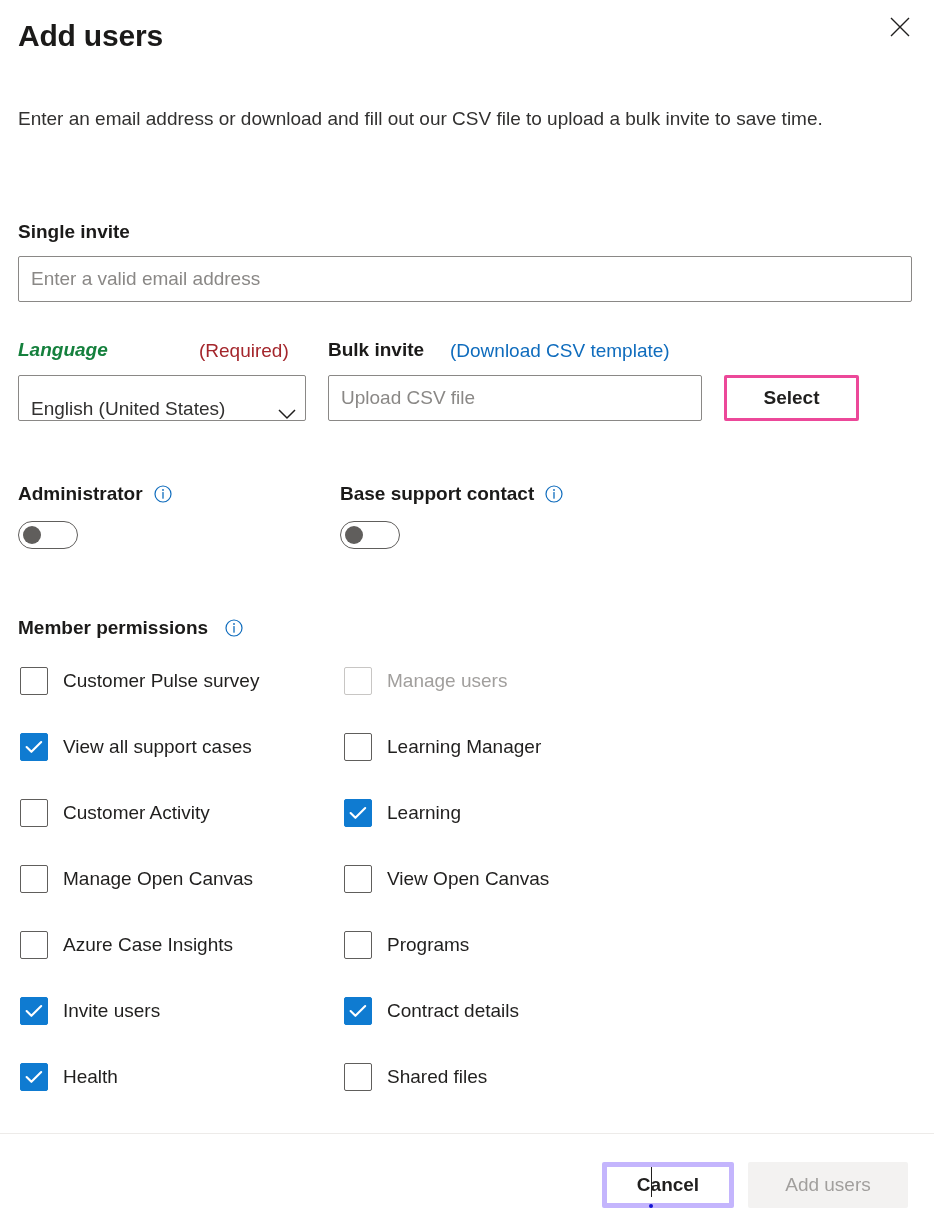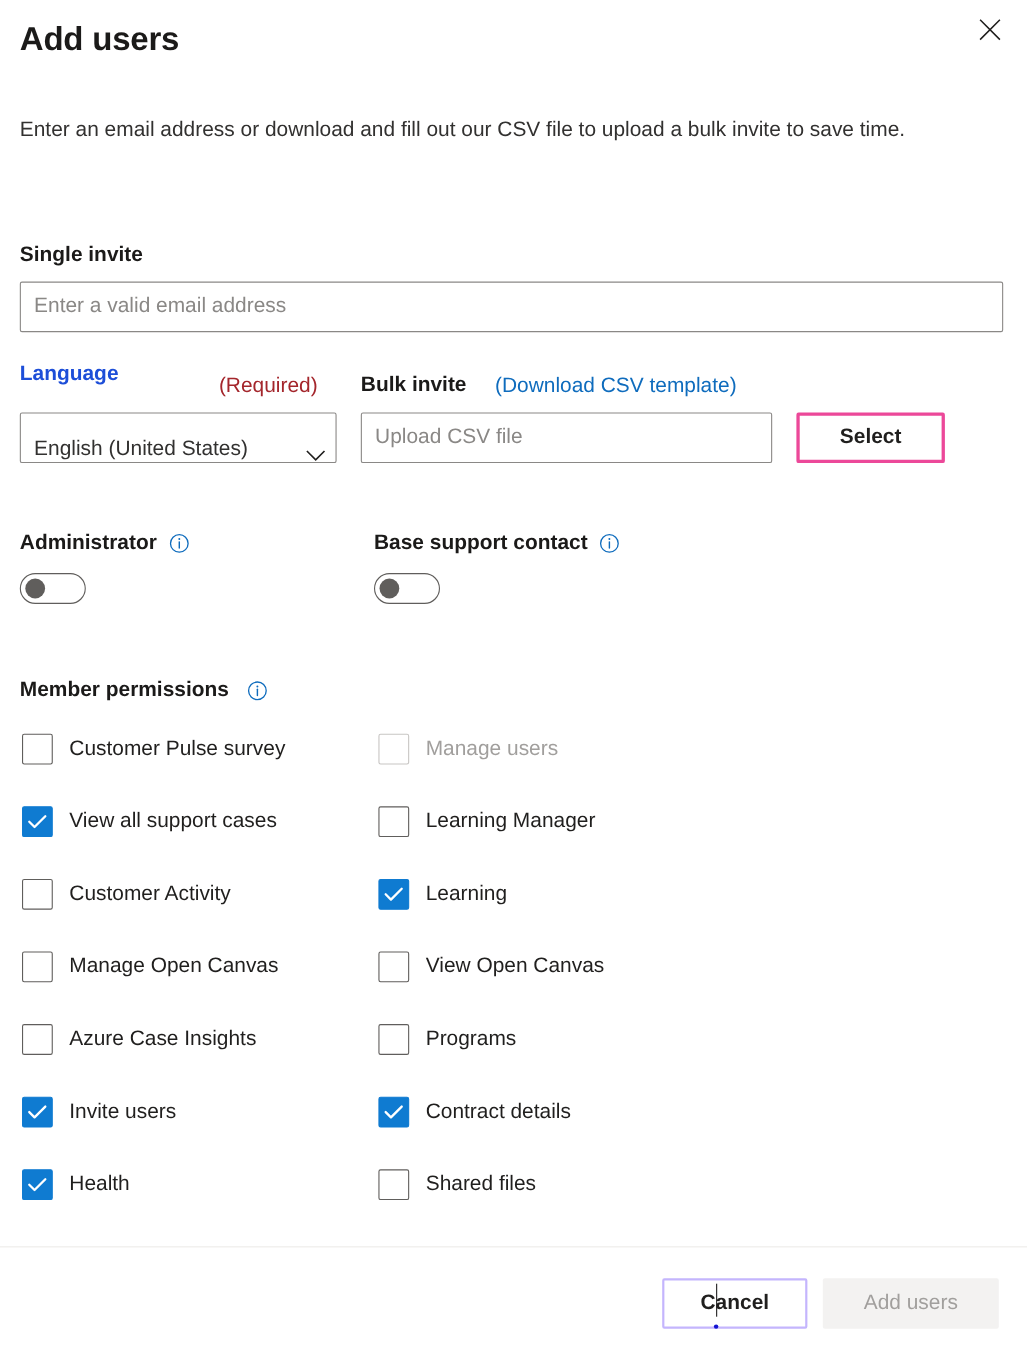--- a/index.html
+++ b/index.html
@@ -72,22 +72,22 @@
     font-family: "Liberation Sans", sans-serif;
     font-size: 19px;
     color: #737373;
     padding: 0 12px;
   }
   .email-input::placeholder { color: #8a8886; opacity: 1; }
 
   
   .language-label {
     position: absolute;
-    left: 18px; top: 329px;
-    font-size: 19px; font-weight: bold; color: #1d4ed8;
+    left: 18px; top: 339px;
+    font-size: 19px; font-weight: bold; color: #15803d; font-style: italic;
   }
   .required-label {
     position: absolute;
     left: 199px; top: 340px;
     font-size: 19px;
     color: #a4262c;
   }
   .language-select-wrap {
     position: absolute;
     left: 18px; top: 375px;
@@ -250,21 +250,21 @@
   .footer-divider {
     position: absolute;
     left: 0; top: 1133px;
     width: 934px; height: 1px;
     background: #edebe9;
   }
   .cancel-button {
     position: absolute;
     left: 602px; top: 1162px;
     width: 132px; height: 46px;
-    border: 2px solid #c4b5fd;
+    border: 5px solid #c4b5fd;
     border-radius: 2px;
     background: #fff;
     font-family: "Liberation Sans", sans-serif;
     font-size: 19px;
     font-weight: bold;
     color: #201f1e;
     cursor: pointer;
   }
   .cancel-caret {
     position: absolute;

